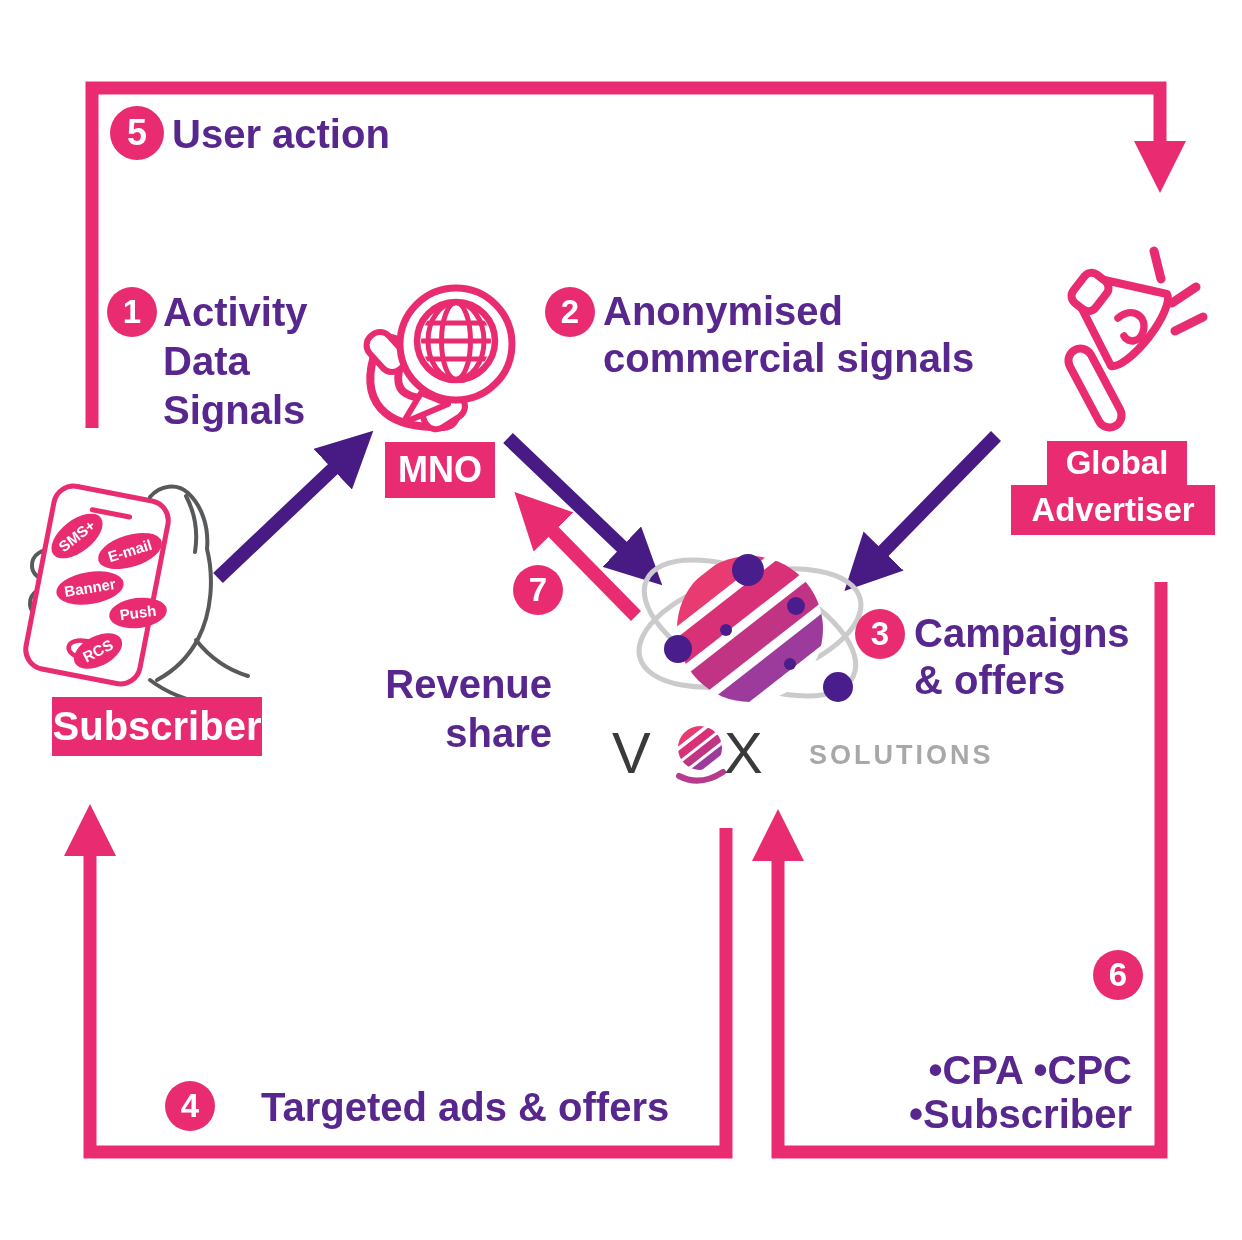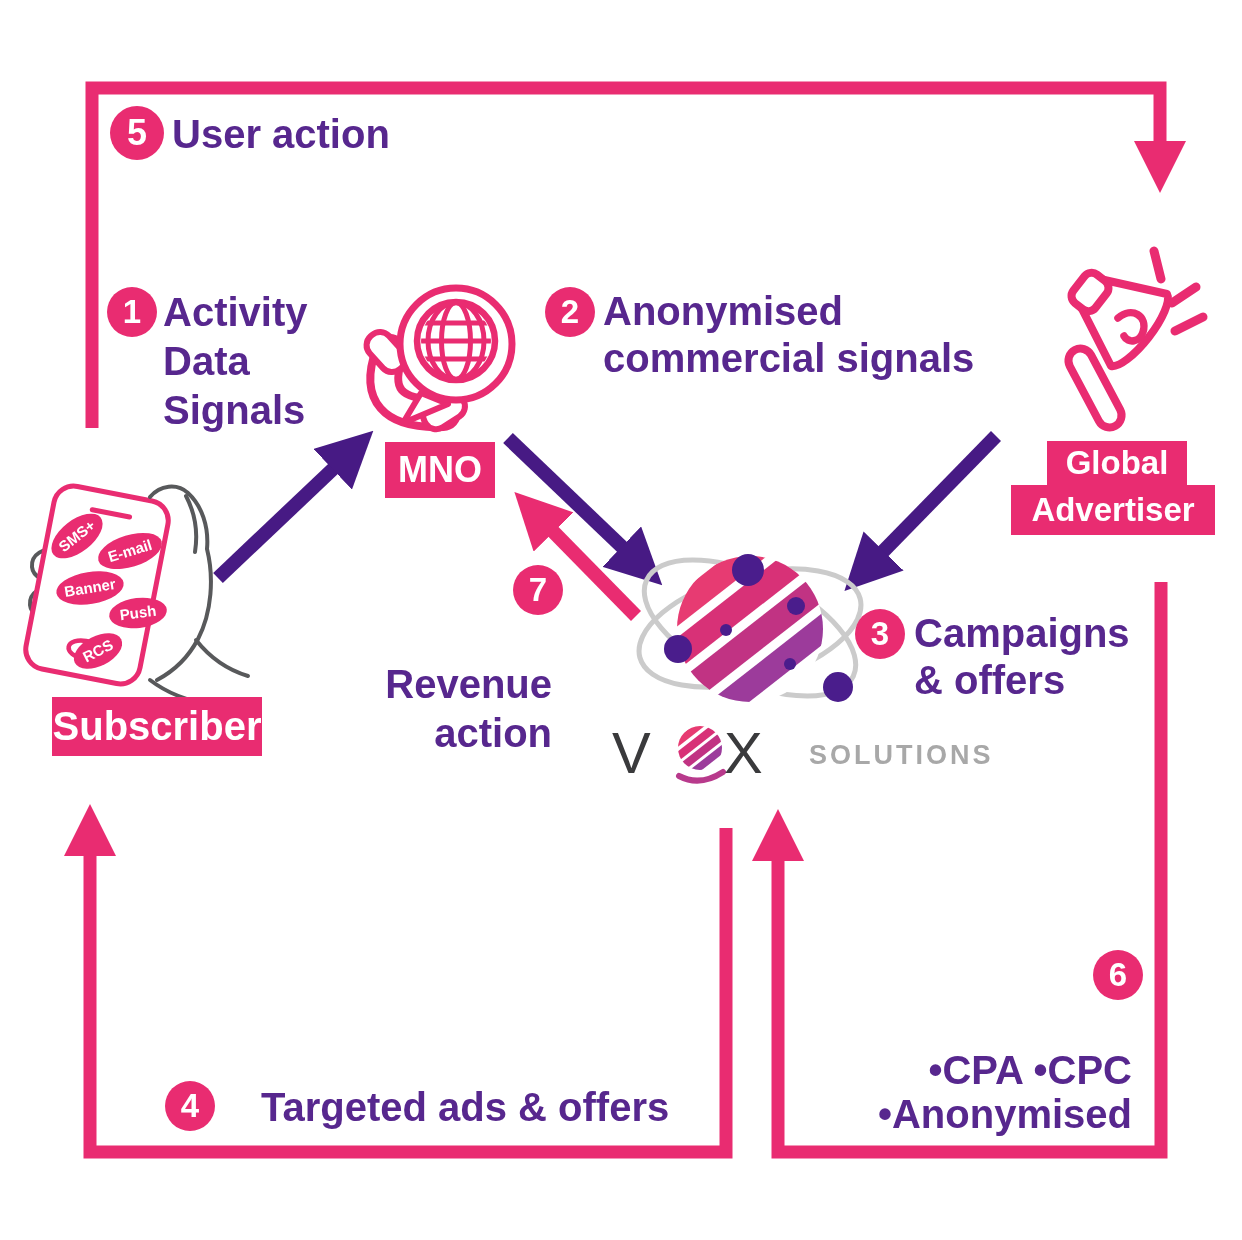--- a/index.html
+++ b/index.html
@@ -187,28 +187,28 @@
     <div>commercial signals</div>
   </div>
 
   <div class="abs lbl" style="left:914px;top:610px;line-height:47px;">
     <div>Campaigns</div>
     <div>&amp; offers</div>
   </div>
 
   <div class="abs lbl r" style="left:332px;top:614px;width:220px;">
     <div>Revenue</div>
-    <div>action</div>
+    <div>share</div>
   </div>
 
   <div class="abs lbl" style="left:228px;top:1083px;margin-left:33px;">Targeted ads &amp; offers</div>
 
   <div class="abs lbl r" style="left:832px;top:1002px;width:300px;line-height:44px;">
     <div>•CPA •CPC</div>
-    <div>•Anonymised</div>
+    <div>•Subscriber</div>
   </div>
 
   <div class="abs box" style="left:385px;top:442px;width:110px;height:56px;font-size:36px;">MNO</div>
 
   <div class="abs box" style="left:1047px;top:441px;width:140px;height:44px;font-size:33px;">Global</div>
   <div class="abs box" style="left:1011px;top:485px;width:204px;height:50px;font-size:33px;">Advertiser</div>
 
   <div class="abs box" style="left:33px;top:697px;width:210px;height:59px;font-size:40px;margin-left:19px;">Subscriber</div>
 
   <div class="abs vox-letter" style="left:612px;top:724px;">V</div>

